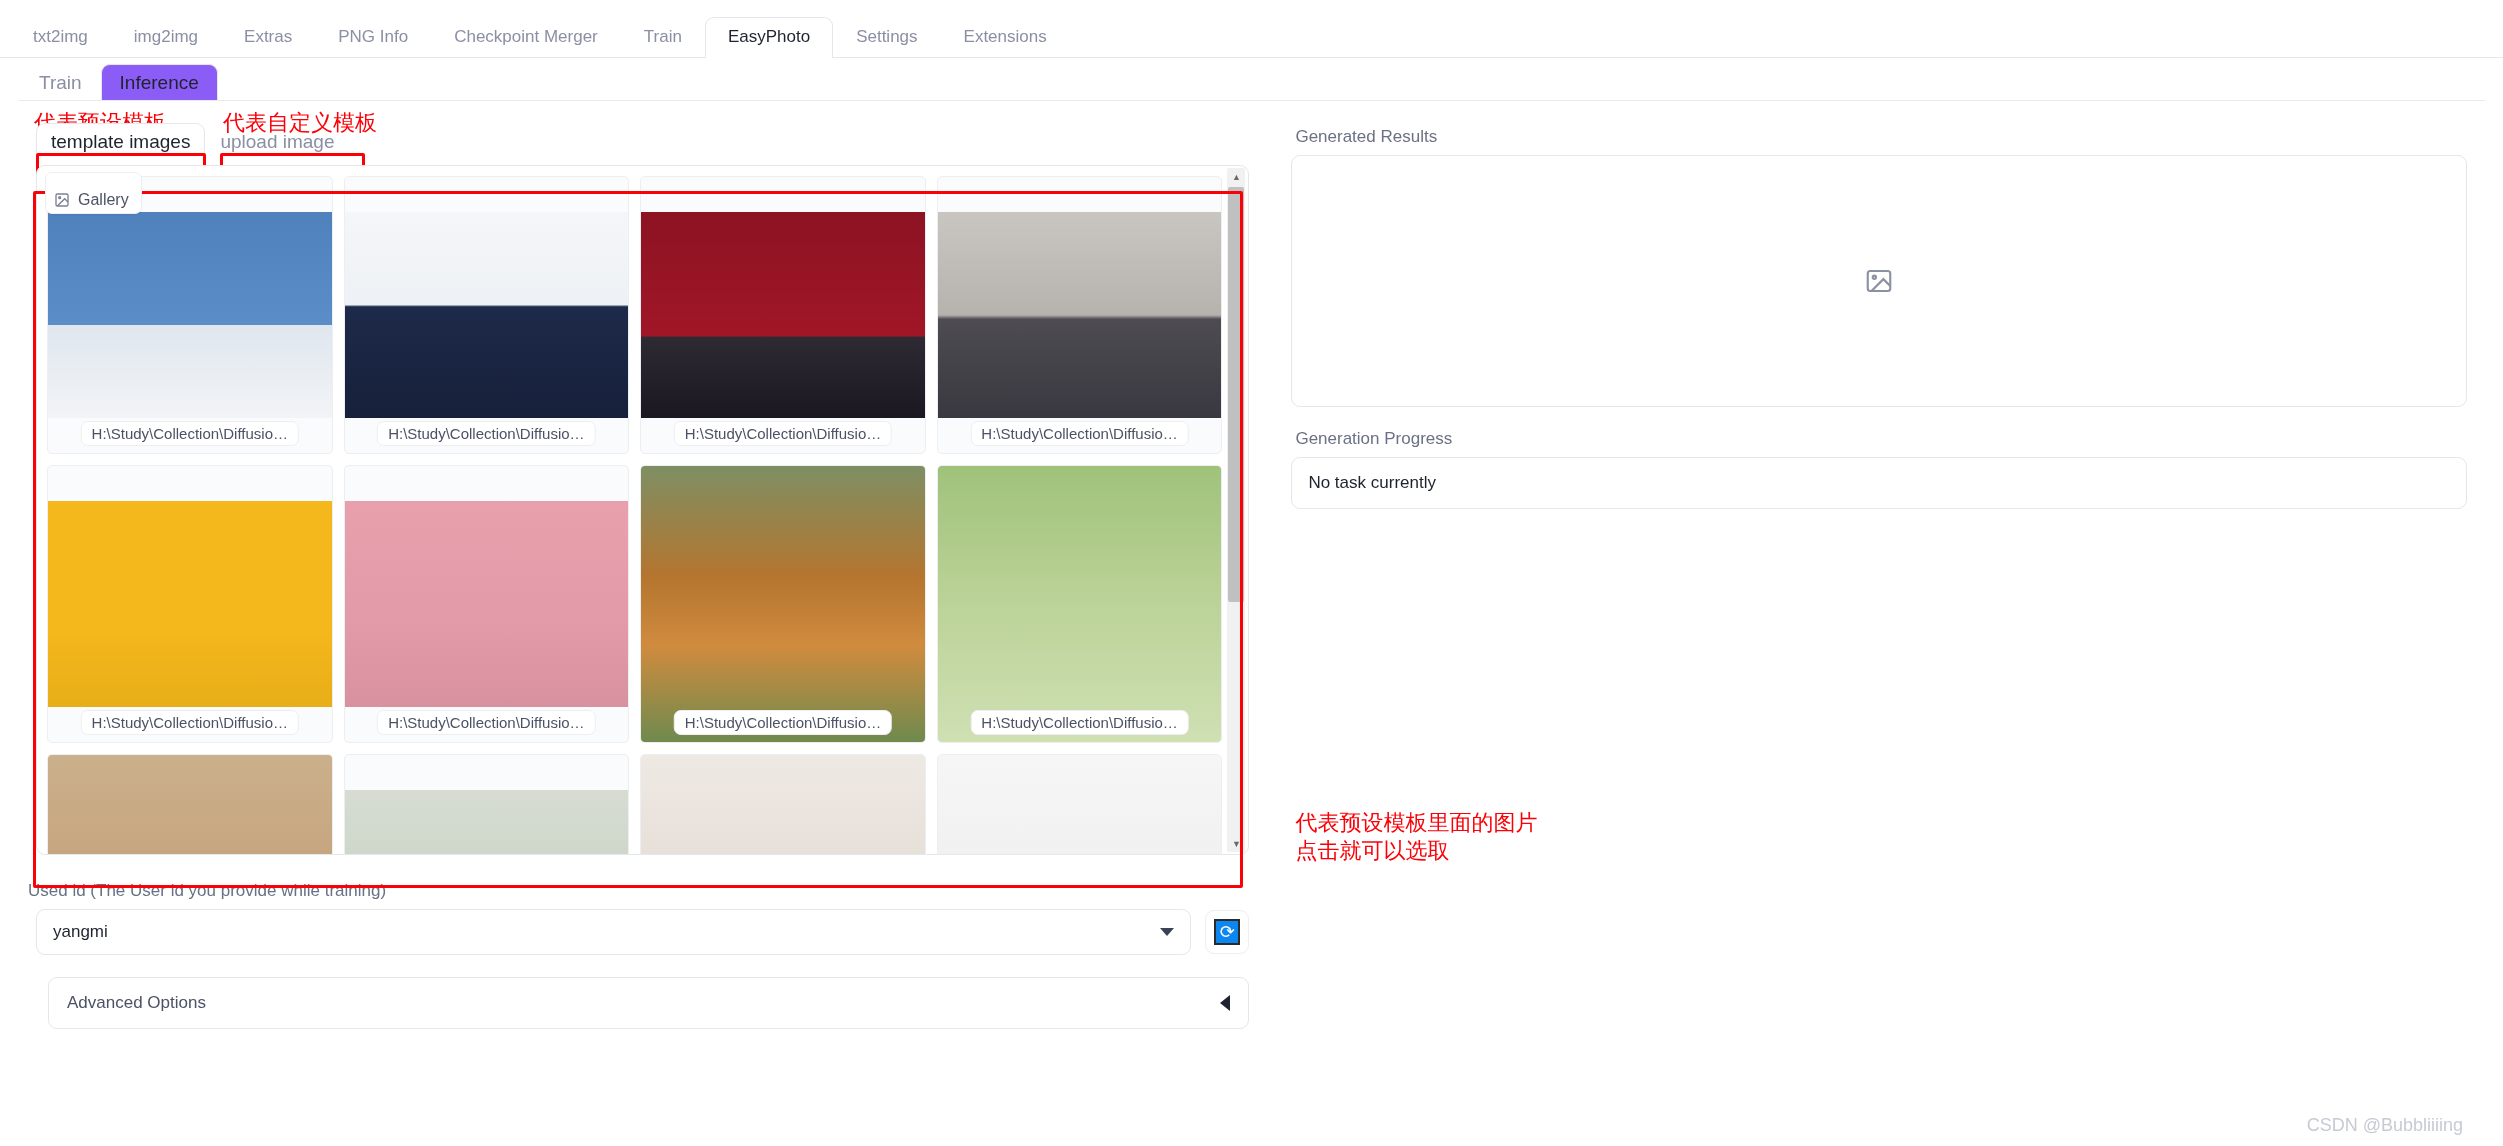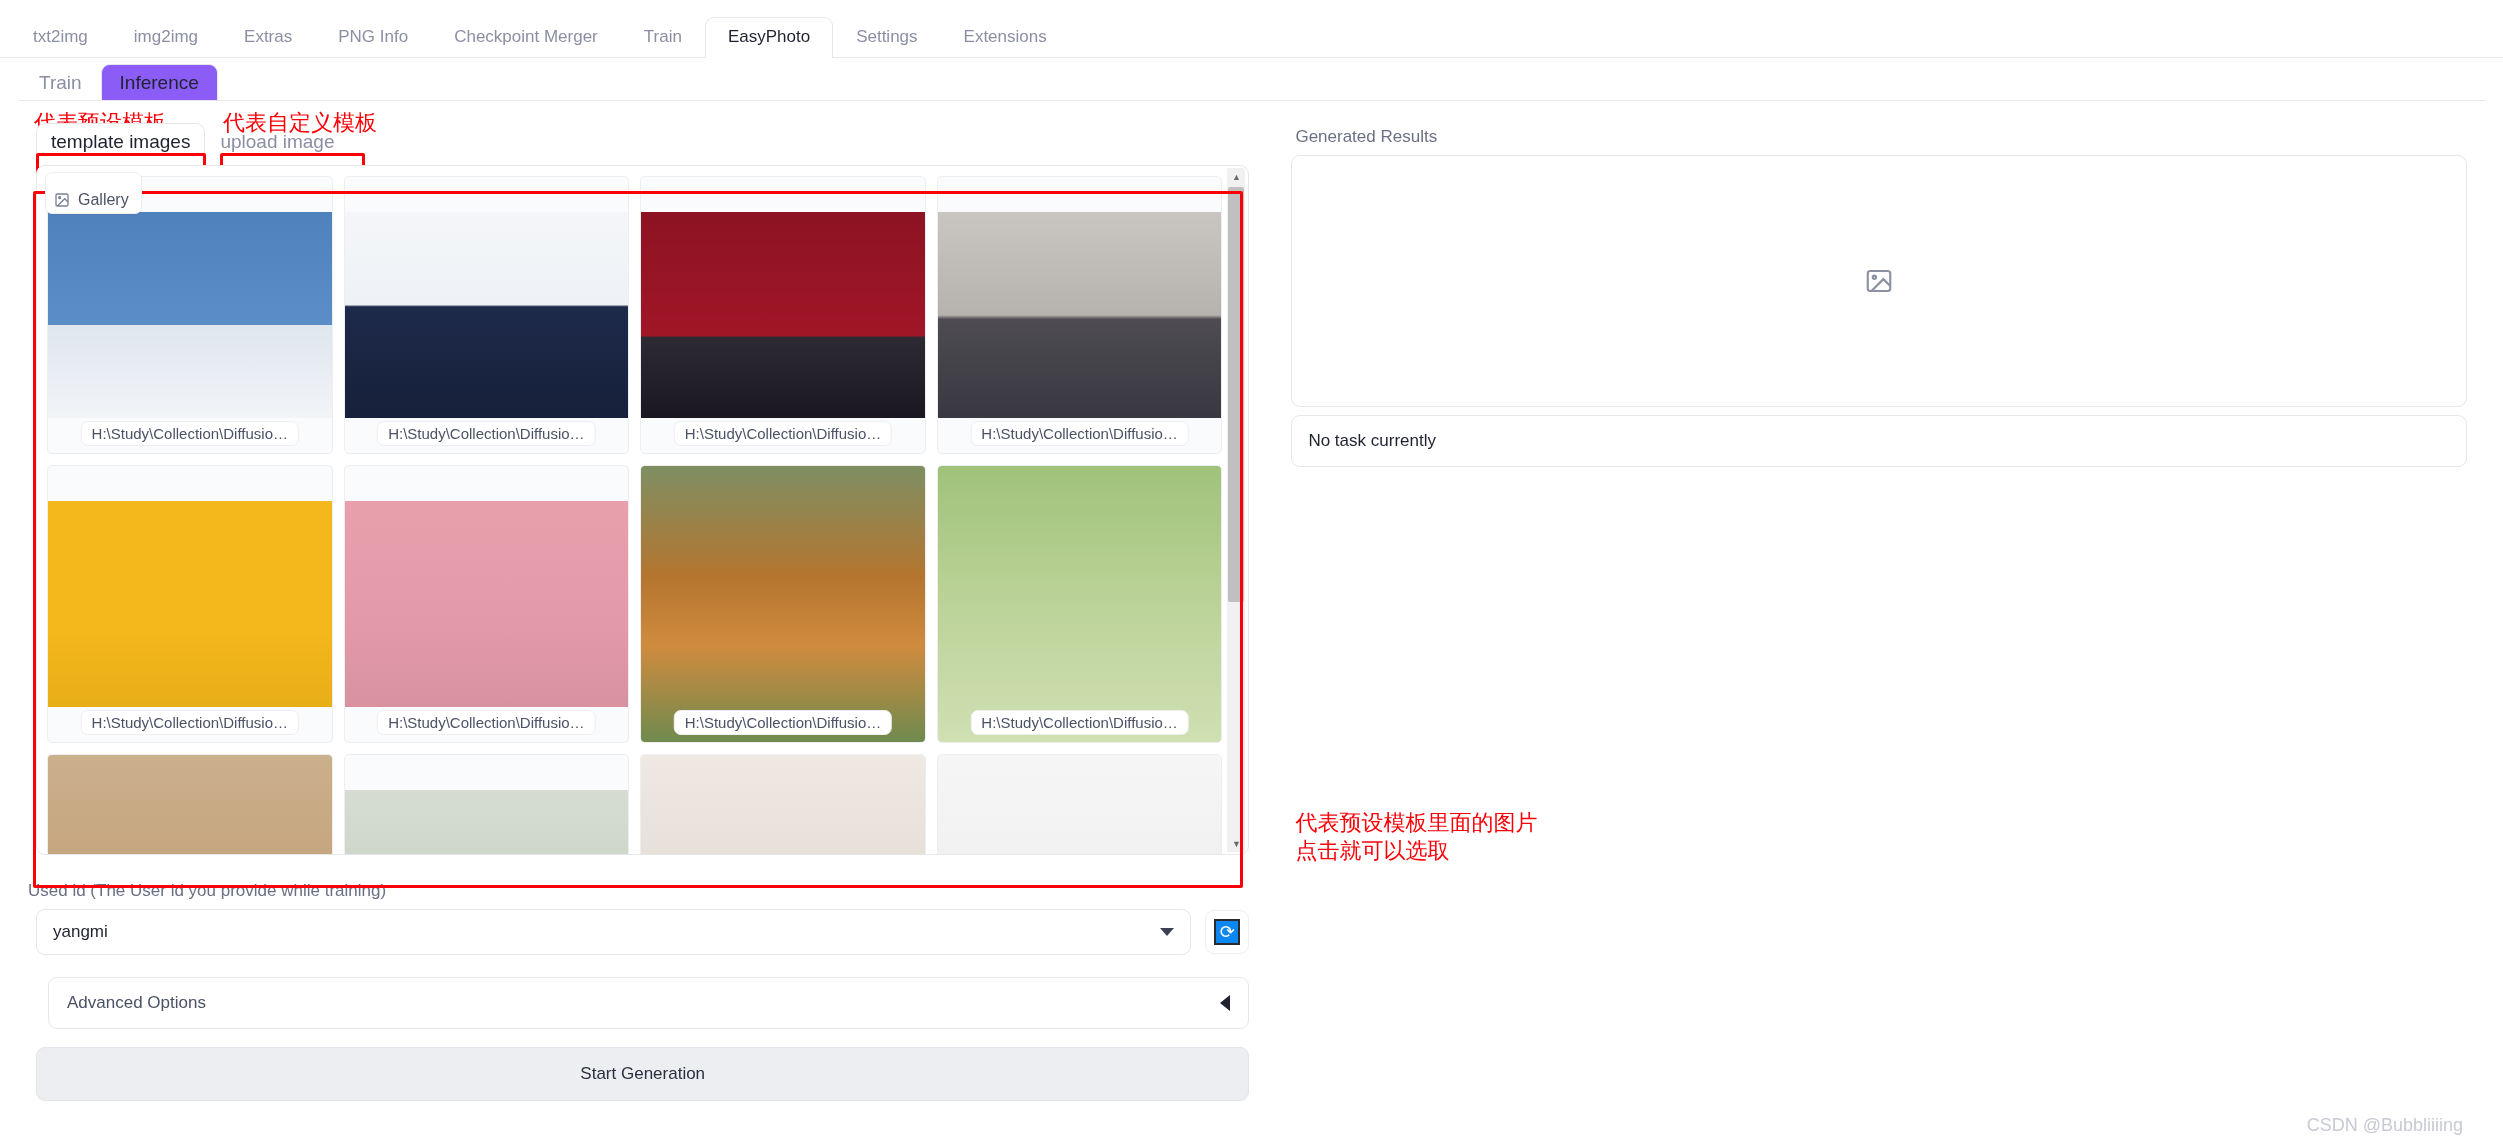--- a/index.html
+++ b/index.html
@@ -438,33 +438,33 @@
         <div class="refresh-btn">
           <span class="refresh-glyph">⟳</span>
         </div>
       </div>
 
       <div class="accordion">
         <span>Advanced Options</span>
         <span class="caret-left"></span>
       </div>
 
-      <div class="gen-btn">Start Generation</div>
     </div>
 
     <div class="col-right">
       <div class="field-label" style="margin-left: 16px; margin-top: 8px;">Generated Results</div>
       <div class="result-box">
         <svg class="ph-icon" viewBox="0 0 24 24" fill="none" stroke="#8b91a3" stroke-width="1.7">
           <rect x="3" y="4" width="18" height="16" rx="2"></rect>
           <circle cx="8.3" cy="9" r="1.3"></circle>
           <path d="M21 16l-5.5-5.5L6 20"></path>
         </svg>
       </div>
 
+      <div class="field-label" style="margin-left: 16px; margin-top: 22px;">Generation Progress</div>
       <div class="progress-box">
         <span>No task currently</span>
       </div>
 
       <div class="anno-text" style="left: 16px; top: 690px;">代表预设模板里面的图片
 点击就可以选取</div>
     </div>
   </div>
 
   <div class="watermark">CSDN @Bubbliiiing</div>

